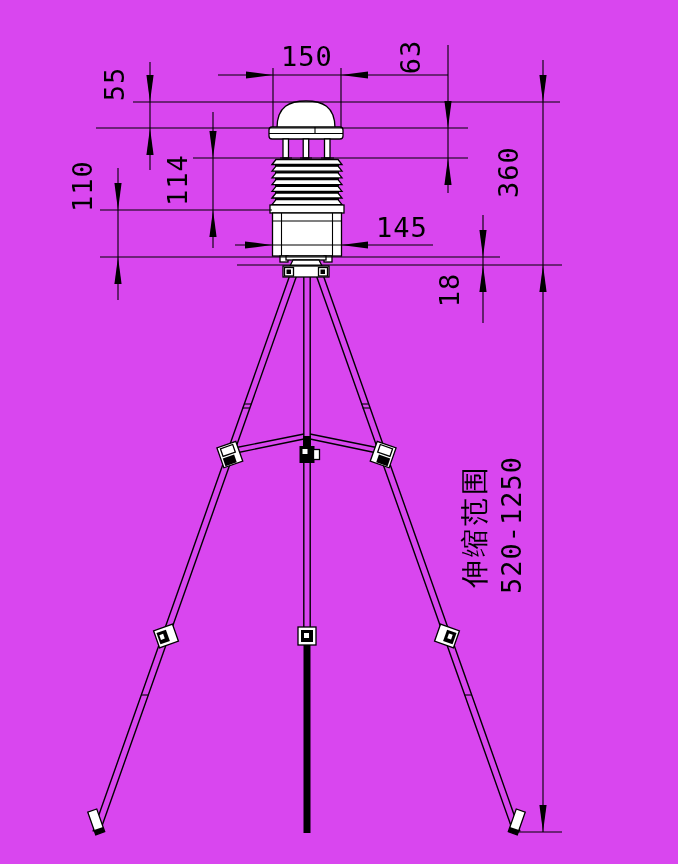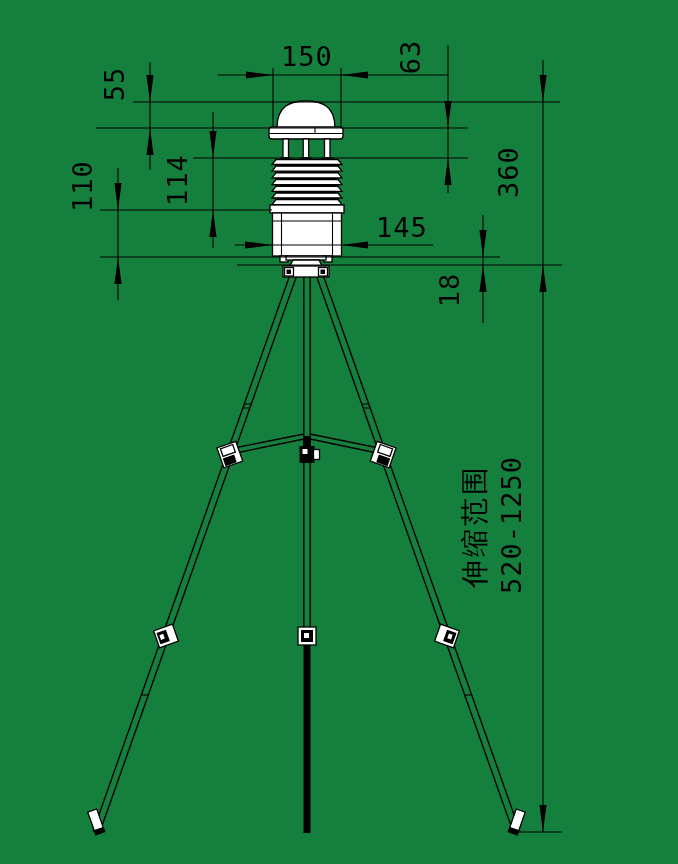--- a/index.html
+++ b/index.html
@@ -1,16 +1,16 @@
 <!DOCTYPE html>
 <html><head>
 <meta charset="utf-8">
 <style>
   html,body{margin:0;padding:0;background:#ffffff;}
-  .stage{width:678px;height:864px;background:#15803d;position:relative;overflow:hidden;}
+  .stage{width:678px;height:864px;background:#d946ef;position:relative;overflow:hidden;}
   svg{display:block;}
   .ln{stroke:#000;stroke-width:1.1;fill:none;}
   .thick{stroke:#000;stroke-width:1.4;fill:none;}
   .part{fill:#ffffff;stroke:#000;stroke-width:1.3;}
   .dark{fill:#000;stroke:none;}
   .arr{fill:#000;stroke:none;}
   .dimtxt{font-family:"DejaVu Sans Mono","Liberation Mono",monospace;
           font-size:27px;fill:#000;text-anchor:middle;letter-spacing:1px;}
   .cjktxt{font-family:"DejaVu Sans","Liberation Sans",sans-serif;
           font-size:28px;fill:#000;text-anchor:middle;letter-spacing:3px;}

